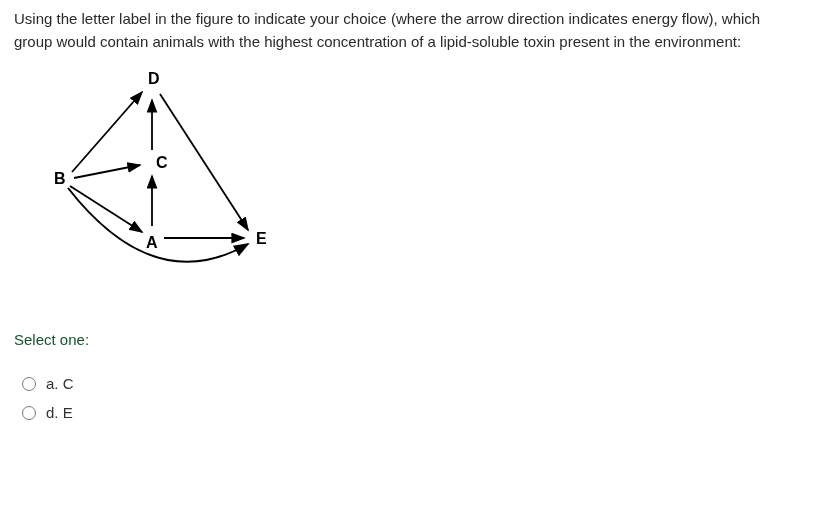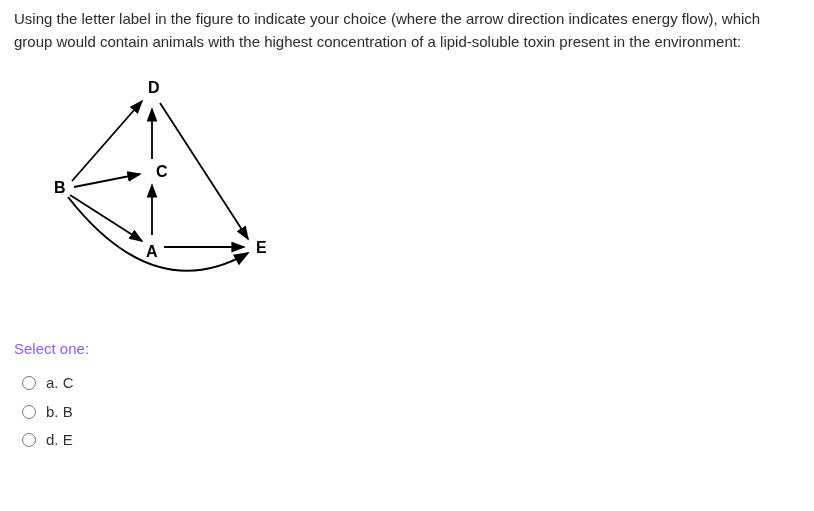--- a/index.html
+++ b/index.html
@@ -8,28 +8,28 @@
       font-size: 15px;
       color: #333;
       background: #fff;
       width: 814px;
       height: 511px;
       padding: 8px 14px;
       line-height: 1.5;
     }
     .question-text {
       color: #2a2a2a;
-      margin-bottom: 24px;
+      margin-bottom: 15px;
     }
     .diagram {
       margin: 10px 0 24px 10px;
     }
     .select-one {
-      color: #8b5cf6;
-      margin-bottom: 12px;
+      color: #14532d;
+      margin-bottom: 22px;
     }
     .options {
       list-style: none;
       padding-left: 8px;
     }
     .option {
       display: flex;
       align-items: center;
       margin: 6px 0;
       cursor: pointer;
@@ -89,19 +89,15 @@
 
 <div class="select-one">Select one:</div>
 
 <ul class="options">
   <li class="option">
     <input type="radio" name="answer" style="">
     <span class="option-label">a. C</span>
   </li>
   <li class="option">
     <input type="radio" name="answer" style="">
-    <span class="option-label">b. B</span>
-  </li>
-  <li class="option">
-    <input type="radio" name="answer" style="">
     <span class="option-label">d. E</span>
   </li>
 </ul>
 
 </body></html>

